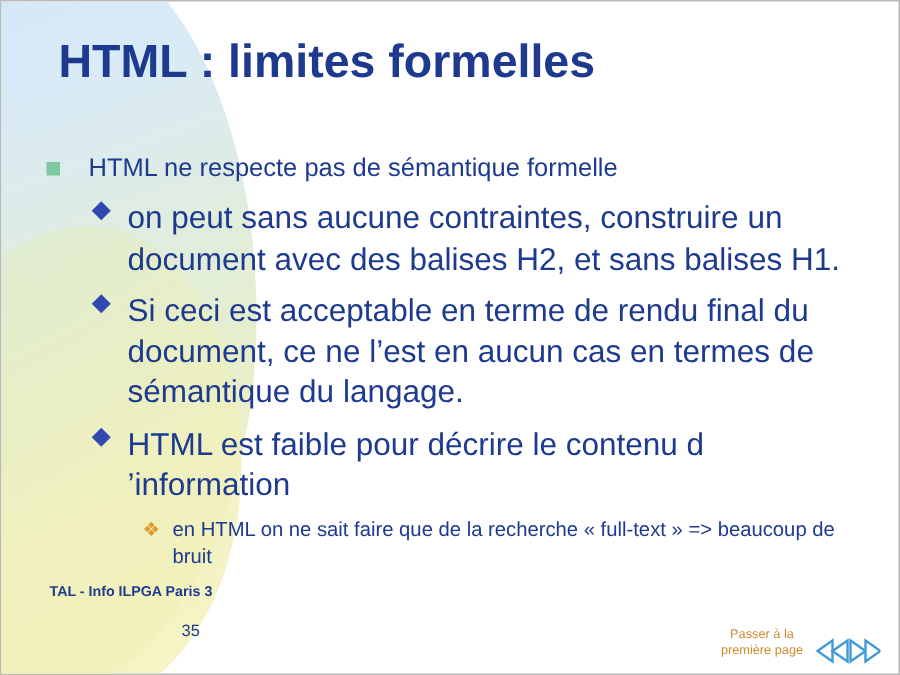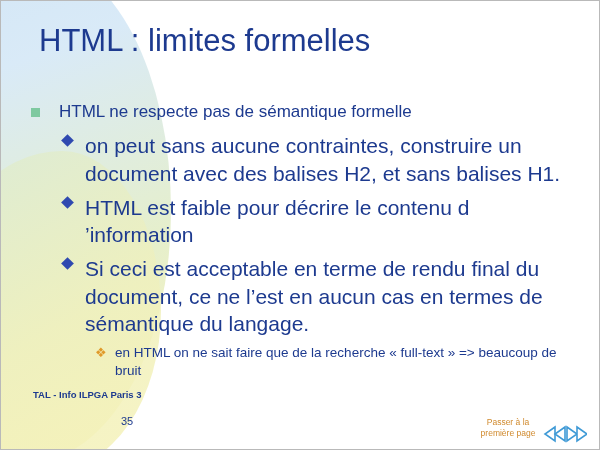--- a/index.html
+++ b/index.html
@@ -47,21 +47,21 @@
   }
   .content {
     position: relative;
     z-index: 2;
   }
   .title {
     position: absolute;
     left: 38px;
     top: 22px;
     font-size: 31px;
-    font-weight: normal;
+    font-weight: bold;
     color: #1d3a8f;
     letter-spacing: 0px;
     white-space: nowrap;
   }
   .body-area {
     position: absolute;
     left: 22px;
     top: 100px;
     width: 560px;
   }
@@ -175,26 +175,26 @@
         <span>HTML ne respecte pas de sémantique formelle</span>
       </div>
 
       <div class="lvl2">
         <span class="bullet"></span>
         <span>on peut sans aucune contraintes, construire un document avec des balises H2, et sans balises H1.</span>
       </div>
 
       <div class="lvl2">
         <span class="bullet"></span>
+        <span>Si ceci est acceptable en terme de rendu final du document, ce ne l’est en aucun cas en termes de sémantique du langage.</span>
+      </div>
+
+      <div class="lvl2">
+        <span class="bullet"></span>
         <span>HTML est faible pour décrire le contenu d ’information</span>
-      </div>
-
-      <div class="lvl2">
-        <span class="bullet"></span>
-        <span>Si ceci est acceptable en terme de rendu final du document, ce ne l’est en aucun cas en termes de sémantique du langage.</span>
       </div>
 
       <div class="lvl3">
         <span class="bullet">❖</span>
         <span>en HTML on ne sait faire que de la recherche « full-text » =&gt; beaucoup de bruit</span>
       </div>
 
     </div>
 
     <div class="footer-left">TAL - Info ILPGA Paris 3</div>

